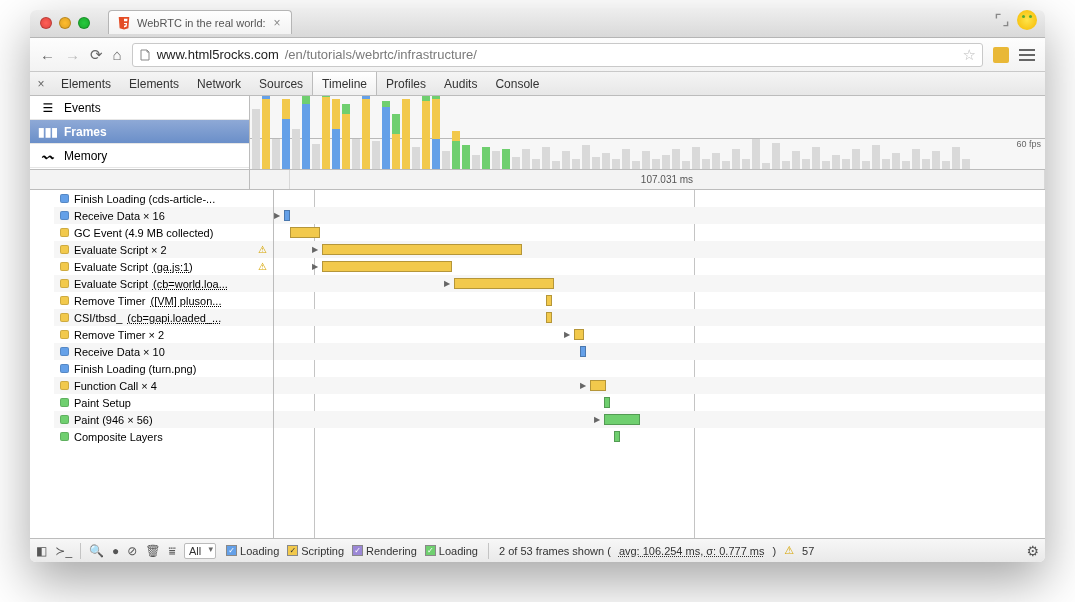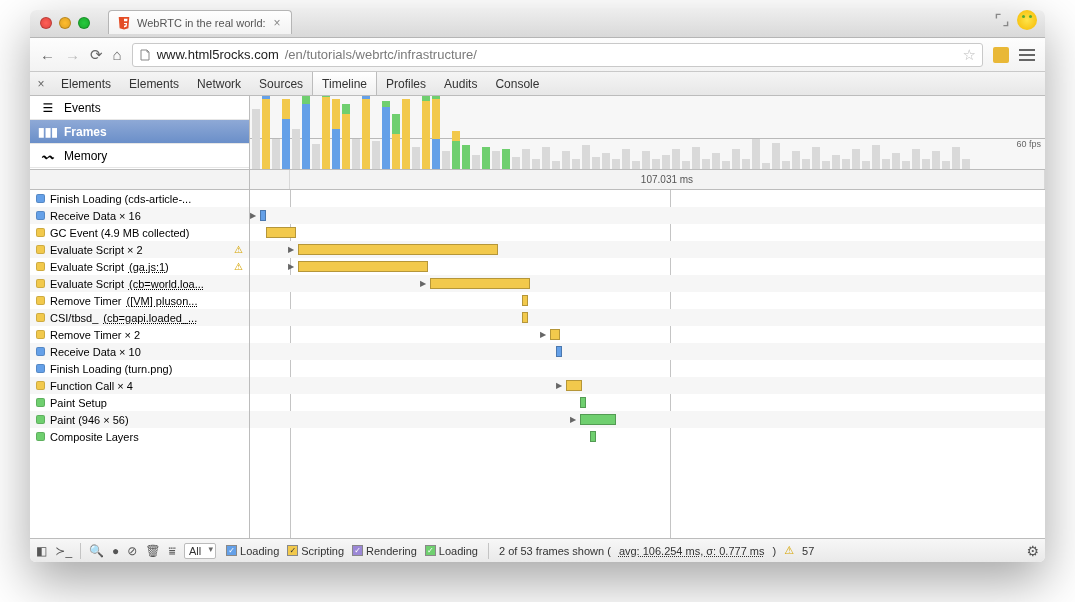--- a/index.html
+++ b/index.html
@@ -55,21 +55,21 @@
 .c-load { background: #64a0e8; }
 .c-script { background: #f2c94c; }
 .c-paint { background: #6fcf6f; }
 .c-idle { background: #d9d9d9; }
 
 
 .ruler { height: 20px; border-bottom: 1px solid #bcbcbc; background: #f3f3f3; display: flex; font-size: 10px; color: #555; }
 .ruler-left { width: 220px; border-right: 1px solid #bcbcbc; }
 .ruler-cell { flex: 1; border-right: 1px solid #d8d8d8; display: flex; align-items: center; justify-content: center; }
 
-.records { flex: 1; display: flex; overflow: hidden; }
+.records { flex: 1; display: flex; overflow: hidden; padding-left: 24px; }
 .rec-names { width: 220px; border-right: 1px solid #bcbcbc; overflow-y: auto; font-size: 11px; }
 .rec-row { height: 17px; display: flex; align-items: center; gap: 5px; padding: 0 6px; white-space: nowrap; overflow: hidden; text-overflow: ellipsis; }
 .rec-row:nth-child(even) { background: #f6f6f6; }
 .swatch { width: 9px; height: 9px; border-radius: 2px; flex-shrink: 0; border: 1px solid rgba(0,0,0,.15); }
 .warn { color: #d6a400; margin-left: auto; font-size: 10px; }
 .link { text-decoration: underline dotted; }
 
 .rec-lanes { flex: 1; position: relative; overflow: hidden; }
 .lane { height: 17px; position: relative; }
 .lane:nth-child(even) { background: #f6f6f6; }

